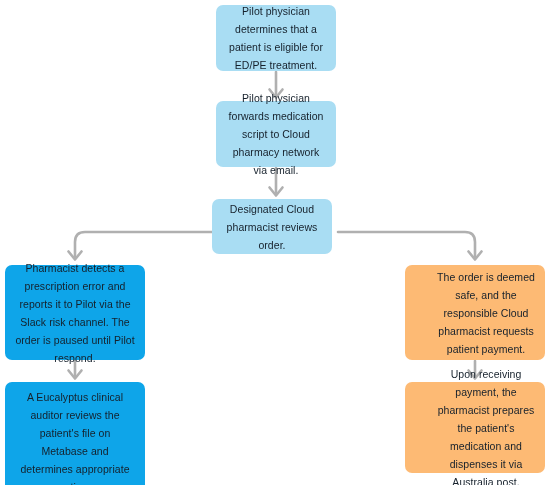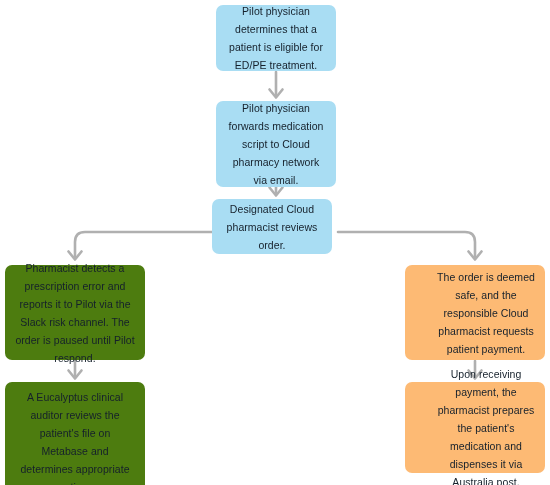--- a/index.html
+++ b/index.html
@@ -44,29 +44,29 @@
     letter-spacing: 0.05px;
     font-family: "Liberation Sans", sans-serif;
   }
   .node-text {
     display: block;
     width: 100%;
     white-space: pre-line;
   }
   
   .n-start      { left: 216px; top: 5px;   width: 120px; height: 66px; }
-  .n-forward    { left: 216px; top: 101px; width: 120px; height: 86px; }
+  .n-forward    { left: 216px; top: 101px; width: 120px; height: 66px; }
   .n-review     { left: 212px; top: 199px; width: 120px; height: 55px; }
   .n-error      { left: 5px;   top: 265px; width: 140px; height: 95px; }
   .n-audit      { left: 5px;   top: 382px; width: 140px; height: 119px; }
   .n-safe       { left: 405px; top: 265px; width: 140px; height: 95px; }
   .n-dispense   { left: 405px; top: 382px; width: 140px; height: 91px; }
 
   .fill-blue  { background: #a9ddf3; }
-  .fill-pink  { background: #4d7c0f; }
+  .fill-pink  { background: #0ea5e9; }
   .fill-green { background: #fdba74; padding-left: 32px; }
 </style>
 </head>
 <body>
 
 <div id="flow-canvas">
 
   <svg class="connector-layer" viewBox="0 0 550 485" width="550" height="485" xmlns="http://www.w3.org/2000/svg">
     <g fill="none" stroke="#b0b0b0" stroke-width="2.6" stroke-linecap="round" stroke-linejoin="round">
 

